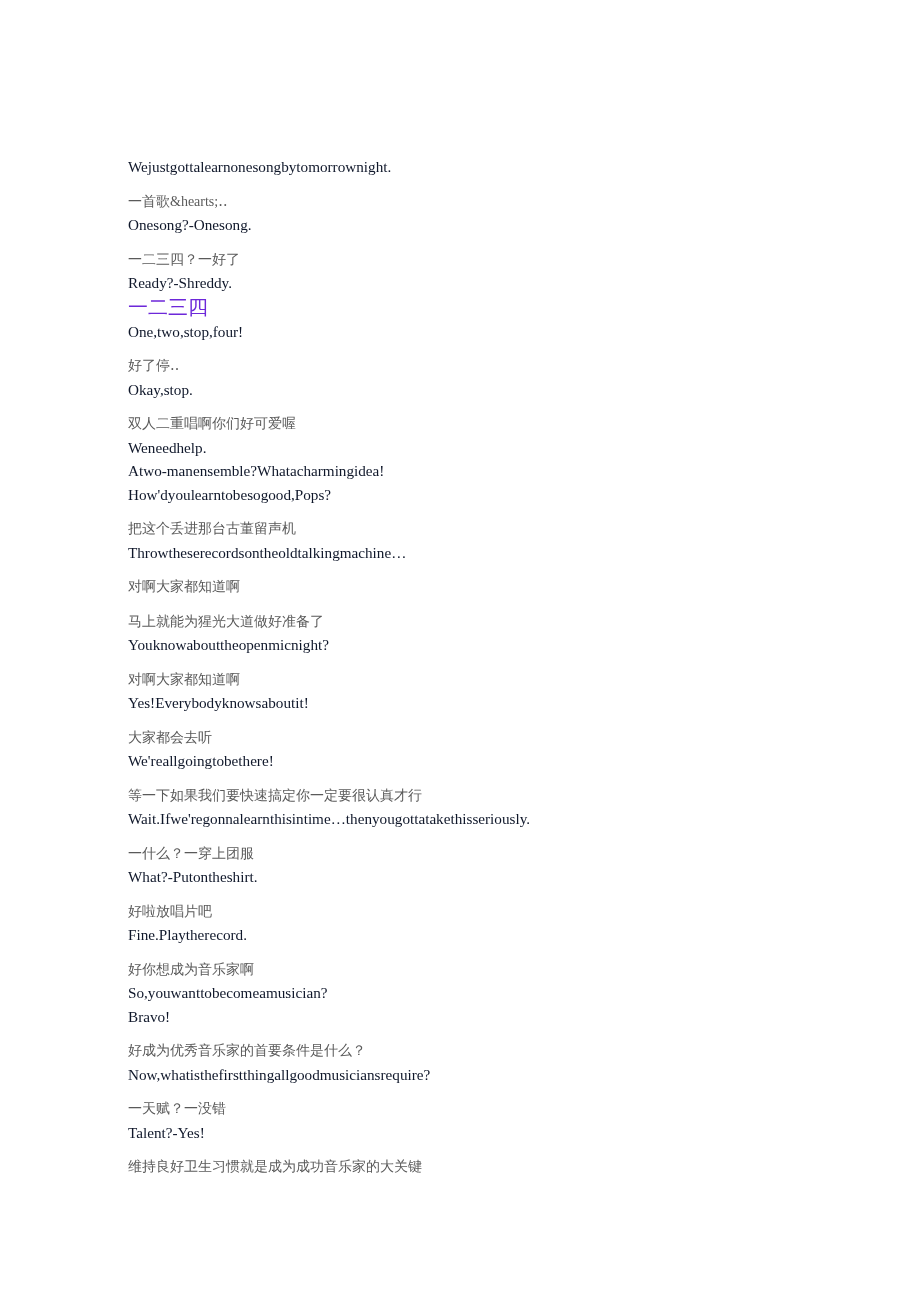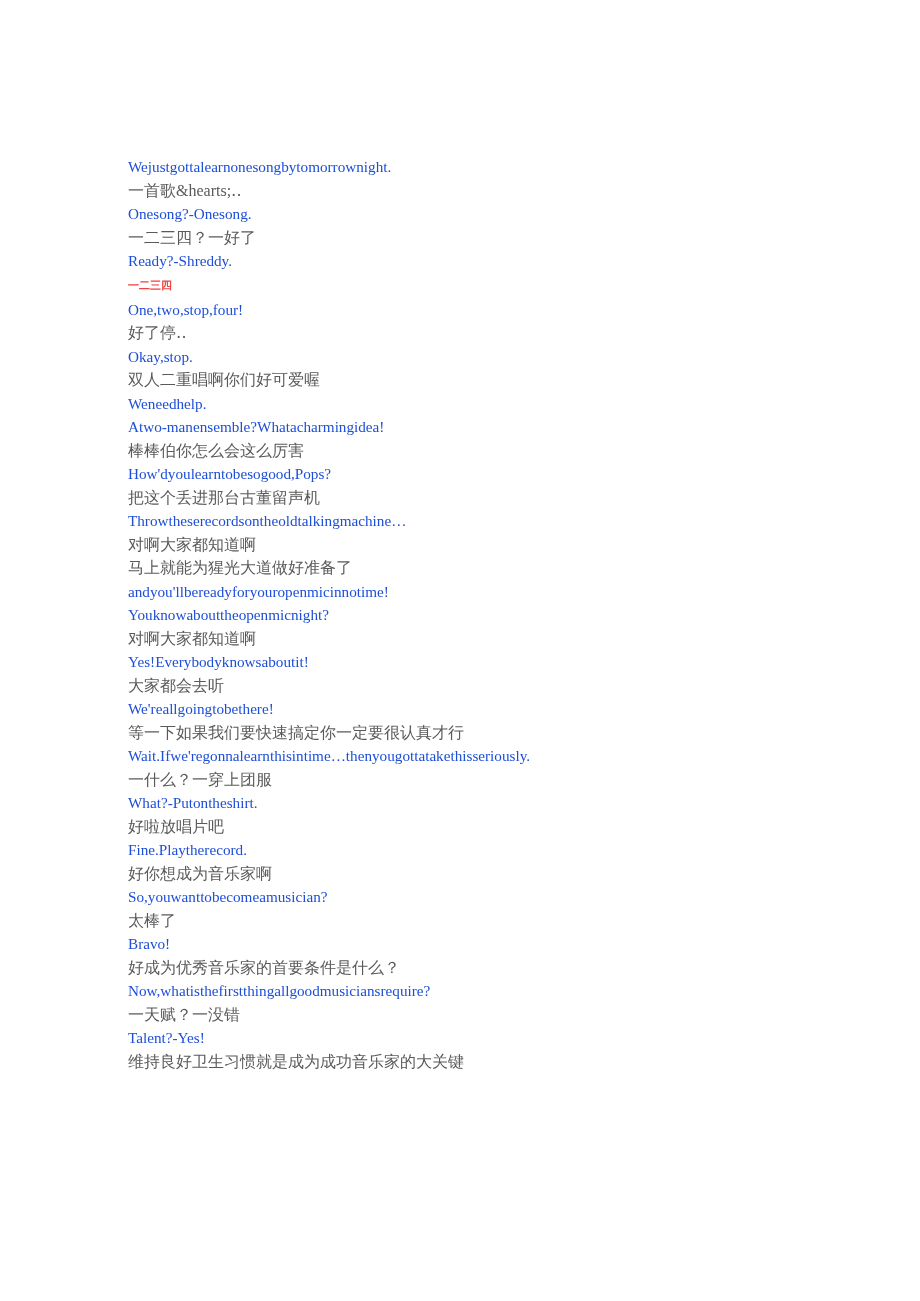--- a/index.html
+++ b/index.html
@@ -33,35 +33,36 @@
     display: block;
     margin: 0;
     padding: 0;
     line-height: 23.5px;
     height: 23.5px;
     white-space: pre;
     letter-spacing: 0;
   }
   
   .line.en {
-    color: #1d4ed8;
+    color: #0f172a;
     font-size: 15.2px;
     font-weight: 400;
   }
   
   .line.zh {
     color: #5a5a5a;
-    font-size: 16px;
+    font-size: 14px;
     font-weight: 400;
+    margin-top: 11px;
   }
   
   .line.zh-strong {
-    color: #ef4444;
-    font-size: 11px;
-    font-weight: 700;
+    color: #6d28d9;
+    font-size: 20px;
+    font-weight: 400;
     line-height: 25px;
     height: 25px;
   }
 </style>
 </head>
 <body>
 
 <div class="page">
   <div class="subtitle-block" id="subtitle-block">
   <div class="line en">Wejustgottalearnonesongbytomorrownight.</div>
@@ -69,41 +70,38 @@
       <div class="line en">Onesong?-Onesong.</div>
       <div class="line zh">一二三四？一好了</div>
       <div class="line en">Ready?-Shreddy.</div>
       <div class="line zh-strong">一二三四</div>
       <div class="line en">One,two,stop,four!</div>
       <div class="line zh">好了停‥</div>
       <div class="line en">Okay,stop.</div>
       <div class="line zh">双人二重唱啊你们好可爱喔</div>
       <div class="line en">Weneedhelp.</div>
       <div class="line en">Atwo-manensemble?Whatacharmingidea!</div>
-      <div class="line zh">棒棒伯你怎么会这么厉害</div>
       <div class="line en">How'dyoulearntobesogood,Pops?</div>
       <div class="line zh">把这个丢进那台古董留声机</div>
       <div class="line en">Throwtheserecordsontheoldtalkingmachine…</div>
       <div class="line zh">对啊大家都知道啊</div>
       <div class="line zh">马上就能为猩光大道做好准备了</div>
-      <div class="line en">andyou'llbereadyforyouropenmicinnotime!</div>
       <div class="line en">Youknowabouttheopenmicnight?</div>
       <div class="line zh">对啊大家都知道啊</div>
       <div class="line en">Yes!Everybodyknowsaboutit!</div>
       <div class="line zh">大家都会去听</div>
       <div class="line en">We'reallgoingtobethere!</div>
       <div class="line zh">等一下如果我们要快速搞定你一定要很认真才行</div>
       <div class="line en">Wait.Ifwe'regonnalearnthisintime…thenyougottatakethisseriously.</div>
       <div class="line zh">一什么？一穿上团服</div>
       <div class="line en">What?-Putontheshirt.</div>
       <div class="line zh">好啦放唱片吧</div>
       <div class="line en">Fine.Playtherecord.</div>
       <div class="line zh">好你想成为音乐家啊</div>
       <div class="line en">So,youwanttobecomeamusician?</div>
-      <div class="line zh">太棒了</div>
       <div class="line en">Bravo!</div>
       <div class="line zh">好成为优秀音乐家的首要条件是什么？</div>
       <div class="line en">Now,whatisthefirstthingallgoodmusiciansrequire?</div>
       <div class="line zh">一天赋？一没错</div>
       <div class="line en">Talent?-Yes!</div>
       <div class="line zh">维持良好卫生习惯就是成为成功音乐家的大关键</div>
     </div>
 </div>
 
 </body></html>

